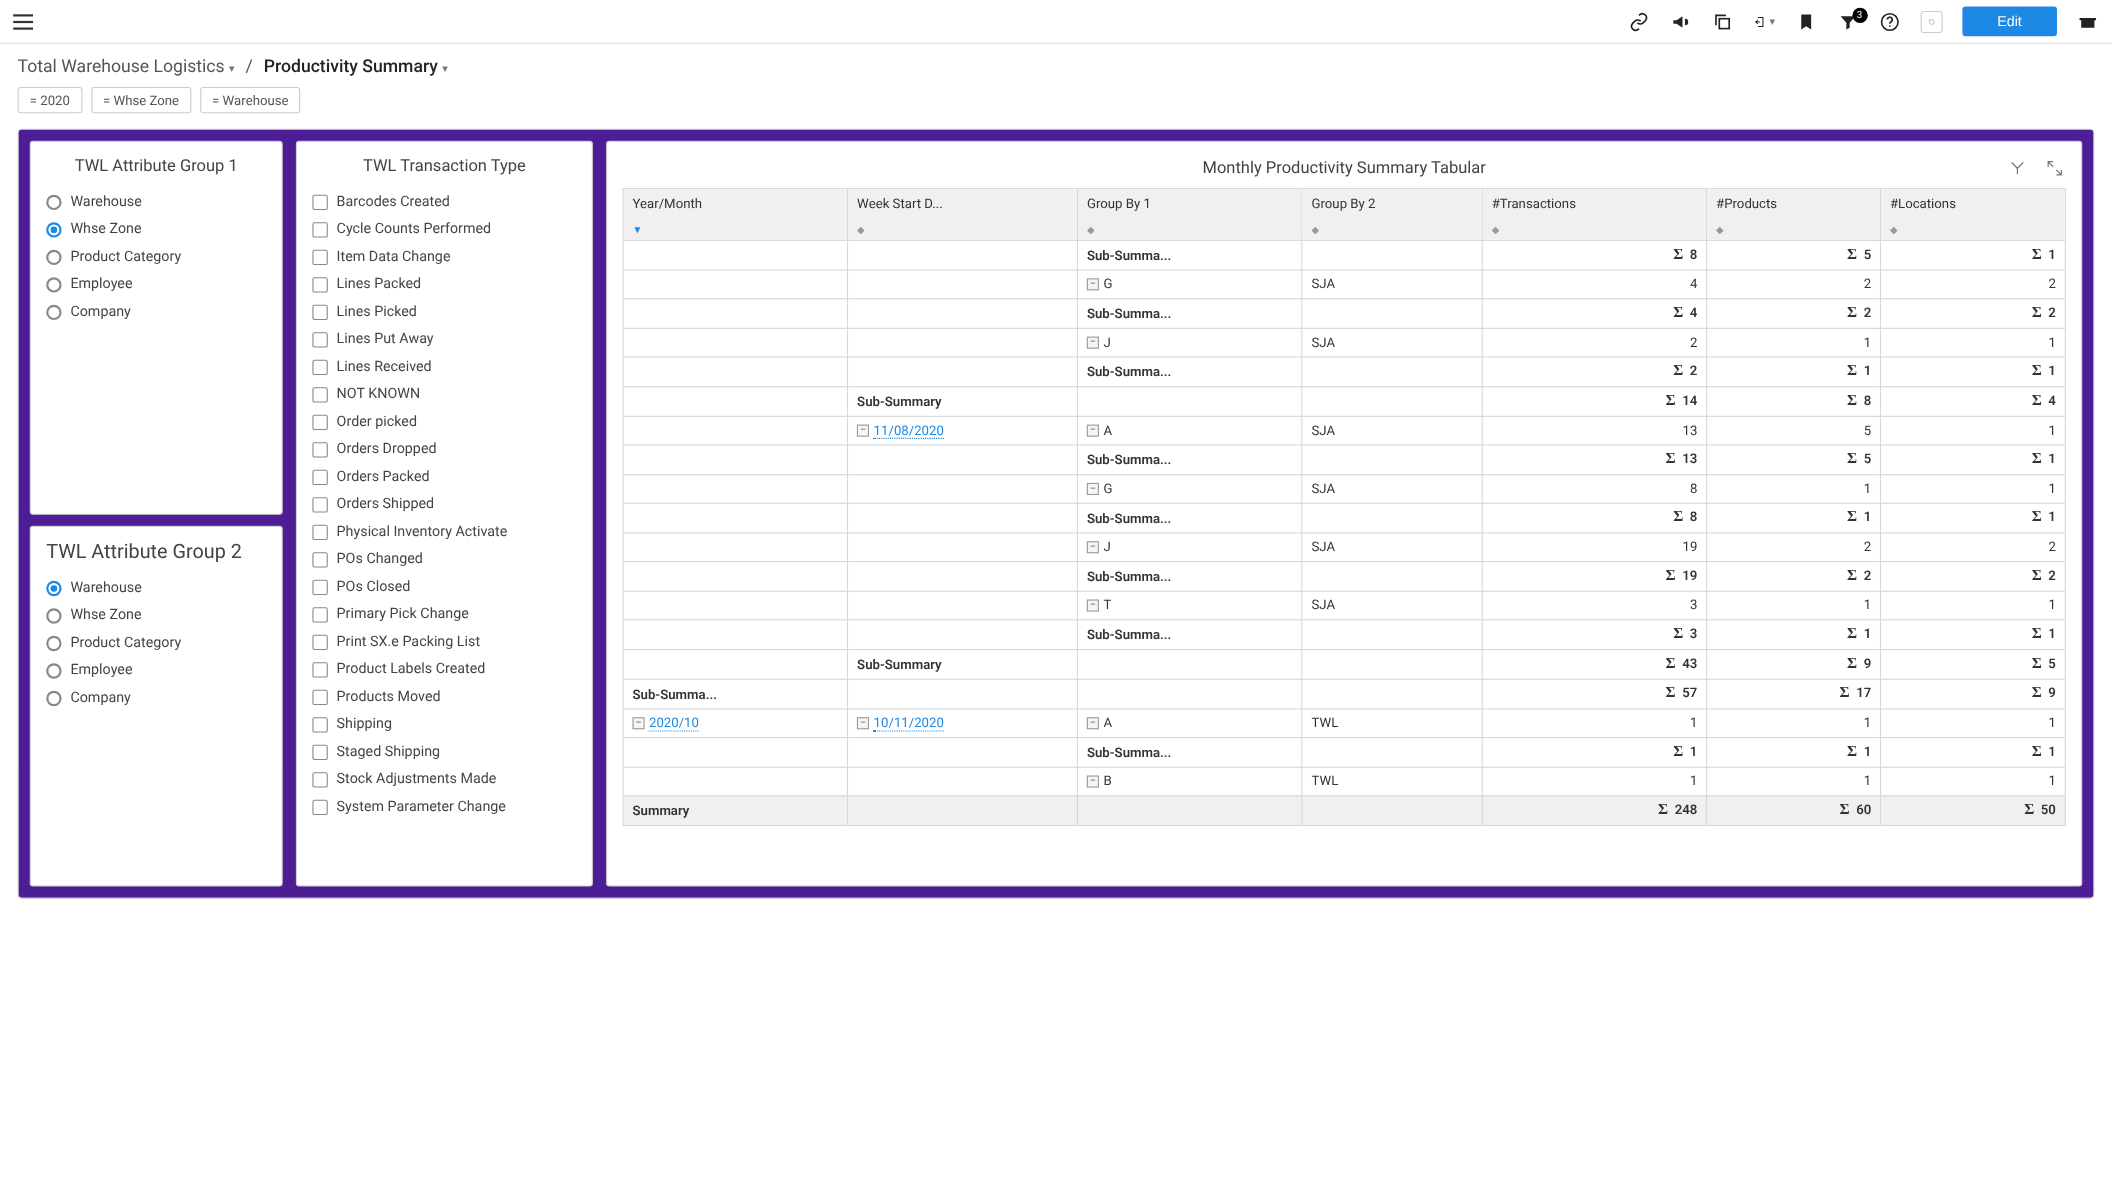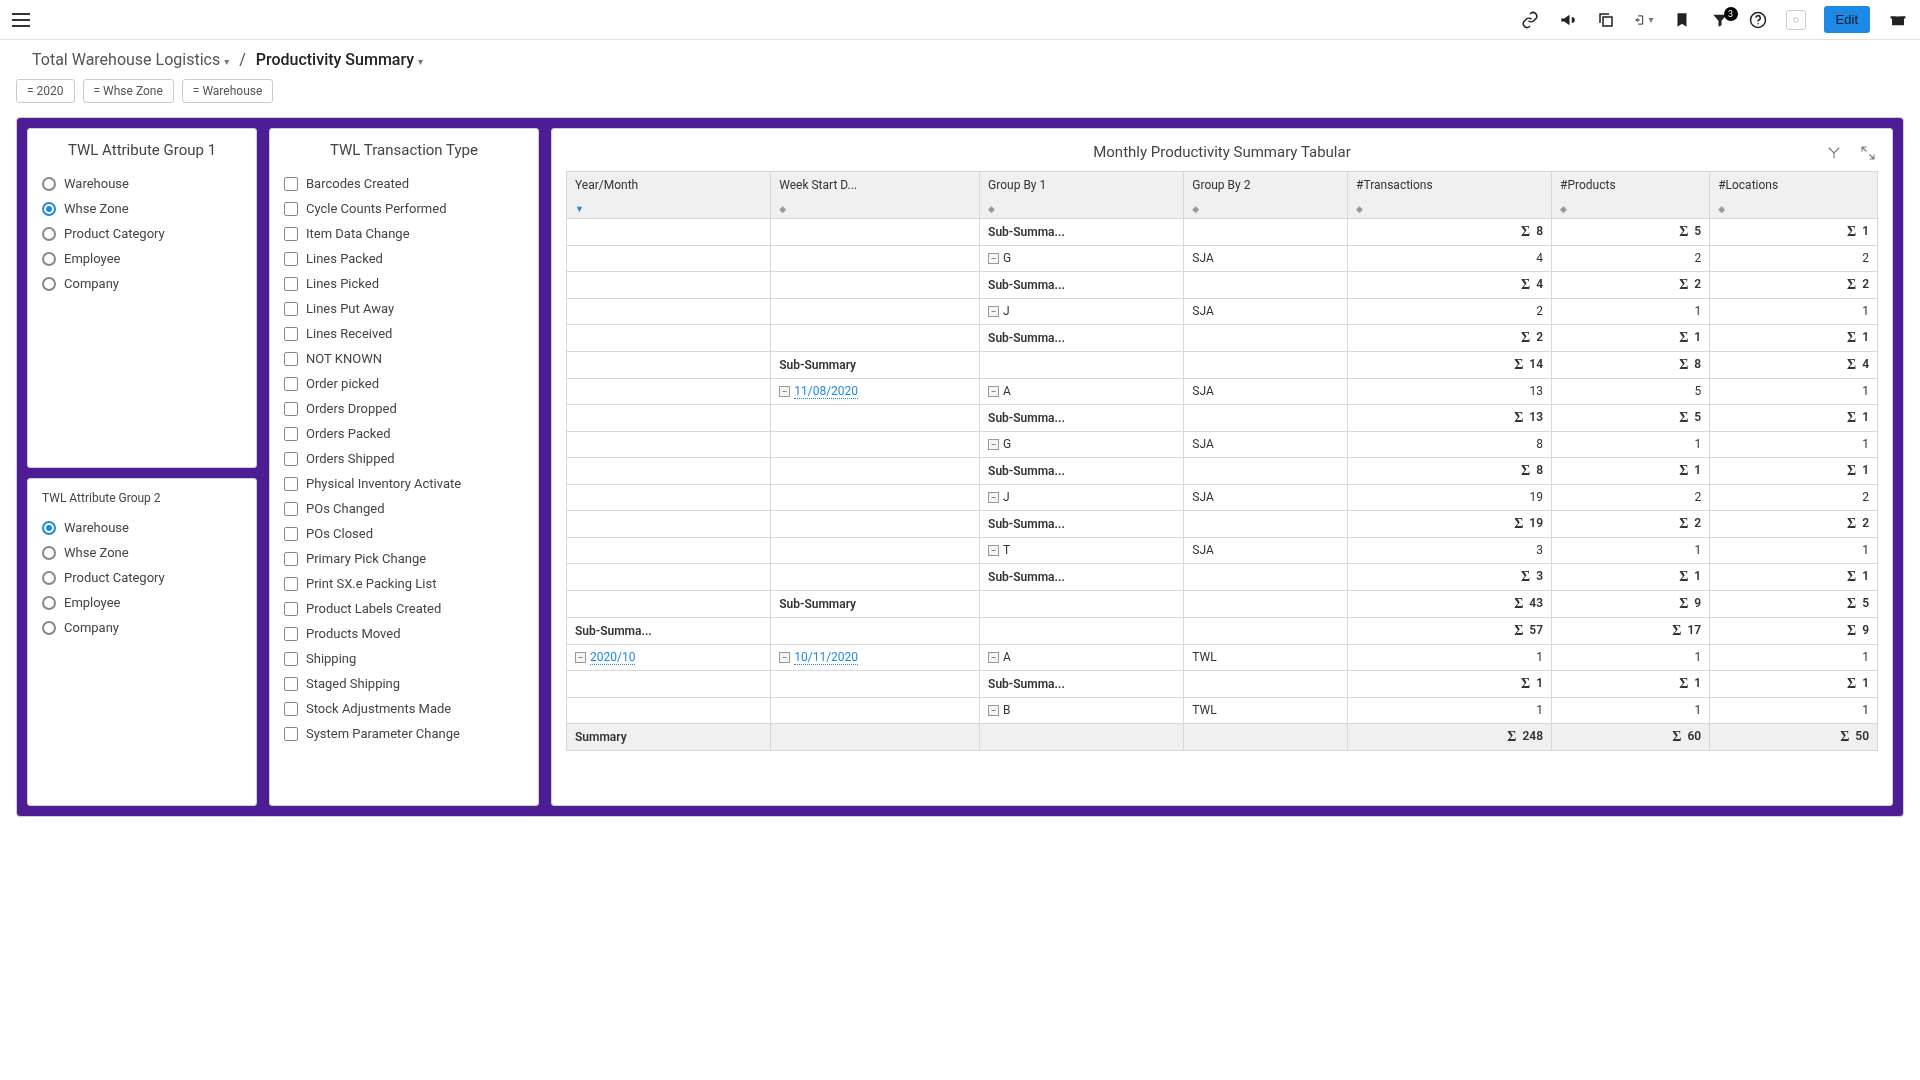--- a/index.html
+++ b/index.html
@@ -7,38 +7,38 @@
 .topbar { display: flex; align-items: center; height: 40px; border-bottom: 1px solid #e0e0e0; padding: 0 12px; }
 .hamburger { width: 24px; height: 24px; cursor: pointer; display: flex; flex-direction: column; justify-content: center; gap: 4px; }
 .hamburger span { display: block; height: 2px; background: #333; width: 18px; }
 .topbar-spacer { flex: 1; }
 .topbar-actions { display: flex; align-items: center; gap: 18px; }
 .icon-btn { width: 20px; height: 20px; cursor: pointer; display: inline-flex; align-items: center; justify-content: center; color: #222; }
 .icon-btn svg { width: 18px; height: 18px; }
 .filter-count { position: relative; }
 .filter-count .badge { position: absolute; top: -3px; right: -8px; background: #000; color: #fff; font-size: 9px; width: 14px; height: 14px; border-radius: 50%; display: flex; align-items: center; justify-content: center; }
 .refresh-box { border: 1px solid #ccc; padding: 4px 6px; border-radius: 3px; }
-.edit-btn { background: #1e88e5; color: #0f172a; border: none; padding: 6px 12px; border-radius: 3px; cursor: pointer; font-size: 13px; }
-.breadcrumb { padding: 10px 32px 6px; font-size: 16px; color: #555; }
+.edit-btn { background: #1e88e5; color: #ffffff; border: none; padding: 6px 32px; border-radius: 3px; cursor: pointer; font-size: 13px; }
+.breadcrumb { padding: 10px 16px 6px; font-size: 16px; color: #555; }
 .breadcrumb .sep { margin: 0 6px; color: #555; }
 .breadcrumb .current { color: #222; font-weight: 500; }
 .caret { font-size: 10px; margin-left: 4px; color: #777; }
 .filter-chips { padding: 4px 16px 10px; display: flex; gap: 8px; }
 .chip { border: 1px solid #ccc; border-radius: 3px; padding: 4px 10px; font-size: 12px; color: #555; cursor: pointer; }
 .workspace { margin: 4px 16px 16px; border: 1px solid #d0d0d0; border-radius: 4px; background: #4c1d95; padding: 10px; display: flex; gap: 12px; height: 700px; }
 .panel { background: #fff; border: 1px solid #d0d0d0; border-radius: 3px; padding: 12px 14px; overflow-y: auto; }
 .left-col { display: flex; flex-direction: column; gap: 10px; width: 230px; }
 .left-col .panel:first-child { height: 340px; }
 .left-col .panel:last-child { flex: 1; }
 .mid-col { width: 270px; border-radius: 24px; }
 .mid-col .panel { height: 100%; }
 .right-col { flex: 1; }
 .right-col .panel { height: 100%; display: flex; flex-direction: column; padding: 0; }
 .panel-title { text-align: center; font-size: 15px; color: #444; margin-bottom: 12px; font-weight: 400; }
-.panel-title-sm { font-size: 12px; color: #444; margin-bottom: 10px; }
+.panel-title-sm { font-size: 18px; color: #444; margin-bottom: 10px; }
 .radio-item, .check-item { display: flex; align-items: flex-end; gap: 8px; padding: 5px 0; cursor: pointer; font-size: 13px; color: #444; }
 .radio { width: 14px; height: 14px; border: 2px solid #888; border-radius: 50%; position: relative; flex-shrink: 0; }
 .radio.checked { border-color: #1e88e5; }
 .radio.checked::after { content: ''; position: absolute; width: 6px; height: 6px; background: #1e88e5; border-radius: 50%; top: 2px; left: 2px; }
 .checkbox { width: 14px; height: 14px; border: 1.5px solid #888; border-radius: 2px; flex-shrink: 0; }
 .table-header-area { position: relative; padding: 14px 14px 10px; }
 .table-title { text-align: center; font-size: 15px; color: #444; font-weight: 400; }
 .table-actions { position: absolute; right: 14px; top: 14px; display: flex; gap: 14px; }
 .table-wrap { flex: 1; overflow: auto; padding: 0 14px 14px; position: relative; }
 table { border-collapse: collapse; width: 100%; font-size: 12px; }

